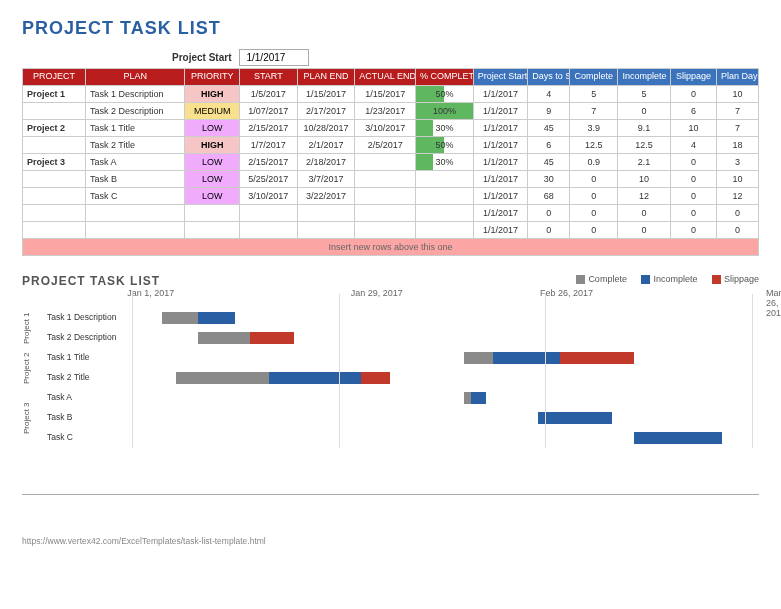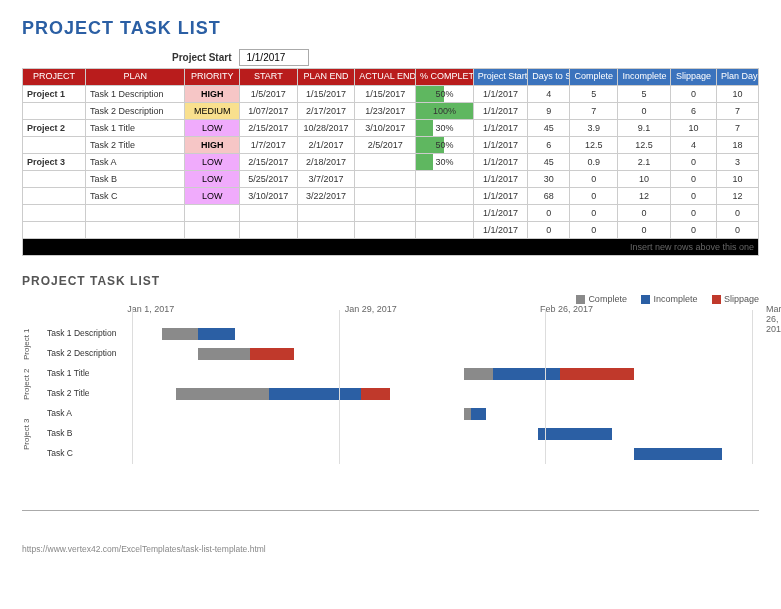--- a/index.html
+++ b/index.html
@@ -19,43 +19,43 @@
   th.hdr-calc { background: #3b73bd; }
   td { background: #fff; text-align: center; }
   td.proj { text-align: left; font-weight: bold; }
   td.task { text-align: left; }
   .priority-HIGH { background: #f6c6c6; color: #000; font-weight: bold; }
   .priority-MEDIUM { background: #f9e08e; color: #000; }
   .priority-LOW { background: #f0abfc; color: #000; margin-top: 43px; }
   .pct-cell { position: relative; padding: 0; }
   .pct-bar { position: absolute; left: 0; top: 0; bottom: 0; background: #5fb760; }
   .pct-txt { position: relative; z-index: 1; padding: 3px 4px; display:block; }
-  tr.insert-row td { background: #000000; color: #666; text-align: right; }
+  tr.insert-row td { background: #fca5a5; color: #666; text-align: center; }
   .chart-area { margin-top: 18px; border: 0; }
   .chart-title { color: #555; font-weight: bold; font-size: 12px; letter-spacing: 1px; }
-  .legend { float: right; font-size: 9px; color: #555; margin-top: 20px; }
+  .legend { float: right; font-size: 9px; color: #555; }
   .legend .item { display: inline-block; margin-left: 12px; }
   .legend .sw { display: inline-block; width: 9px; height: 9px; vertical-align: middle; margin-right: 3px; }
   .sw-complete { background: #8a8a8a; }
   .sw-incomplete { background: #2b5fa4; }
   .sw-slippage { background: #c0392b; }
   .gantt { position: relative; margin-top: 6px; height: 180px; border-top: 0; }
   .date-labels { position: relative; height: 14px; margin-left: 110px; color: #666; font-size: 9px; }
   .date-labels span { position: absolute; transform: translateX(-10%); }
   .gantt-rows { position: relative; margin-left: 110px; }
   .grr { position: relative; height: 20px; }
   .grr .label { position: absolute; left: -85px; width: 80px; font-size: 8.5px; color: #333; top: 4px; }
   .grr .bar { position: absolute; top: 4px; height: 12px; }
   .bar.c { background: #8a8a8a; }
   .bar.i { background: #2b5fa4; }
   .bar.s { background: #c0392b; }
   .group-label { position: absolute; left: 0; width: 25px; font-size: 8px; color: #555;
     writing-mode: vertical-rl; transform: rotate(180deg); text-align: center; }
   .vgrid { position: absolute; top: 0; bottom: 0; border-left: 1px solid #ddd; }
-  .footer { margin-top: 29px; padding-top: 4px; font-size: 8.5px; color: #888; display: flex; justify-content: space-between; }
+  .footer { margin-top: 37px; padding-top: 4px; font-size: 8.5px; color: #888; display: flex; justify-content: space-between; }
   .hr-bottom { border-top: 1px solid #aaa; margin-top: 6px; }
 </style>
 </head>
 <body>
 
 <div class="title">PROJECT TASK LIST</div>
 
 <div class="ps-row">
   <span class="ps-label">Project Start</span>
   <input class="ps-input" value="1/1/2017" style="">
@@ -255,21 +255,21 @@
   <div style="overflow:hidden">
     <span class="chart-title">PROJECT TASK LIST</span>
     <span class="legend">
       <span class="item"><span class="sw sw-complete"></span><span>Complete</span></span>
       <span class="item"><span class="sw sw-incomplete"></span><span>Incomplete</span></span>
       <span class="item"><span class="sw sw-slippage"></span><span>Slippage</span></span>
     </span>
   </div>
   <div class="date-labels" id="date-labels">
       <span style="left: 0px;">Jan 1, 2017</span>
-      <span style="left: 218px;">Jan 29, 2017</span>
+      <span style="left: 224px;">Jan 29, 2017</span>
       <span style="left: 413.333px;">Feb 26, 2017</span>
       <span style="left: 636px;">Mar 26, 2017</span>
     </div>
   <div class="gantt">
     <div id="group-labels">
         <div class="group-label" style="top: 0px; height: 40px;">Project 1</div>
         <div class="group-label" style="top: 40px; height: 40px;">Project 2</div>
         <div class="group-label" style="top: 80px; height: 60px;">Project 3</div>
       </div>
     <div class="gantt-rows" id="gantt-rows">

